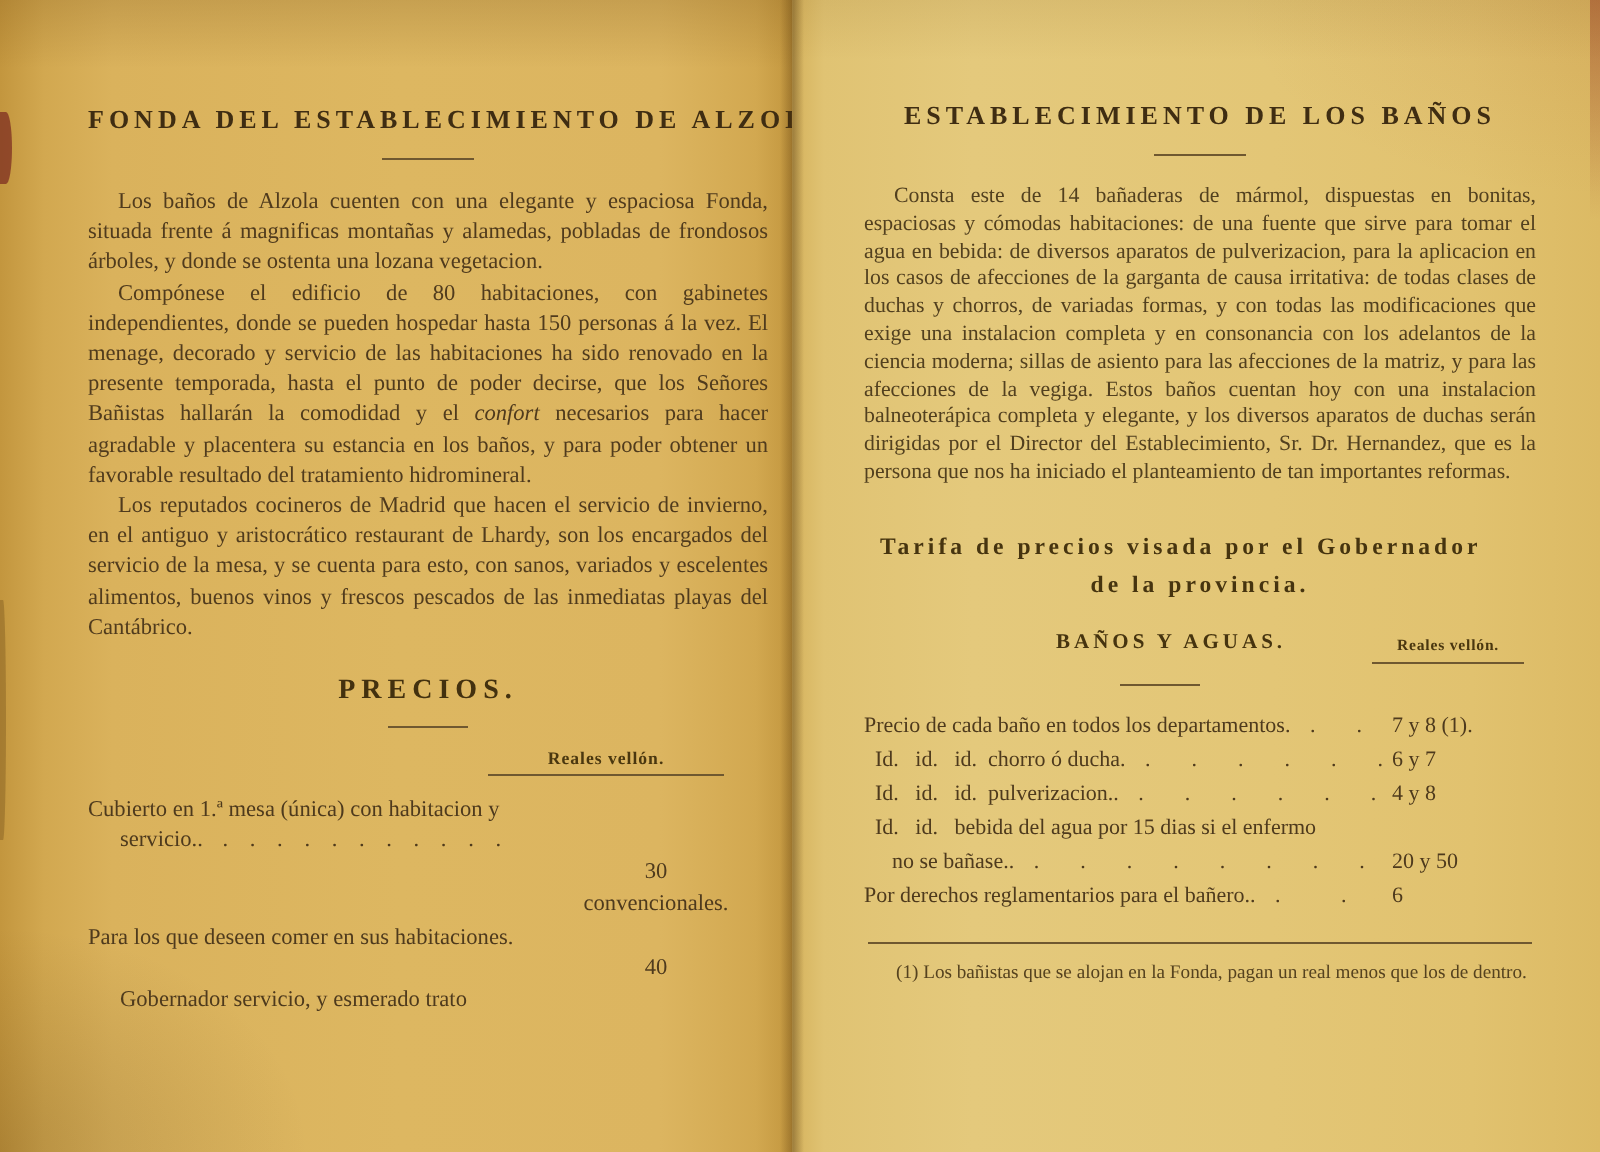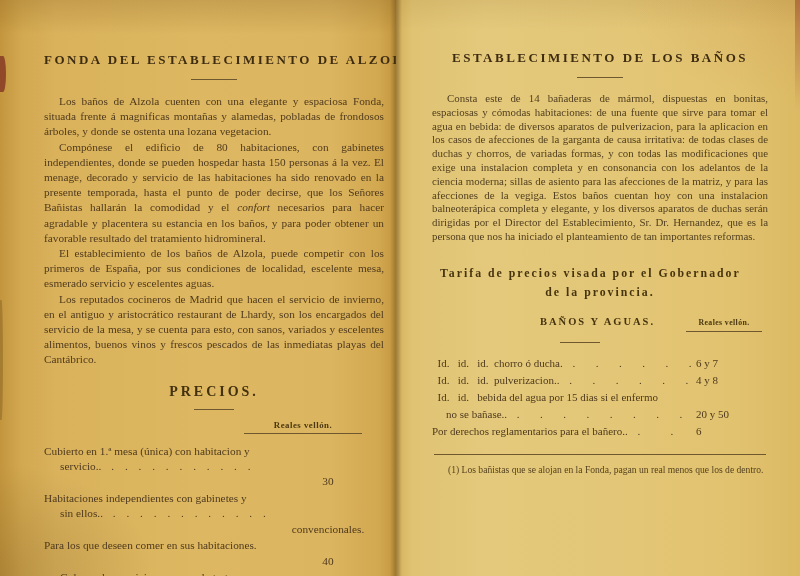--- a/index.html
+++ b/index.html
@@ -67,21 +67,21 @@
   .plbl{flex:1; white-space:pre;}
   .plbl .ind{padding-left:16px;}
   .leader{white-space:pre; word-spacing:6px; letter-spacing:1px;}
   .pval{width:112px; text-align:center; align-self:flex-end;}
   .tarifa{
     font-weight:bold; font-size:11.8px; letter-spacing:2px;
     line-height:19px; margin:20px 8px 14px 8px; color:#46340f; text-align-last:center;
   }
   .banios-row{position:relative; height:24px; margin-top:10px;}
   .banios{
-    position:absolute; left:108px; font-weight:bold; font-size:10.5px;
+    position:absolute; left:96px; font-weight:bold; font-size:10.5px;
     letter-spacing:2px; color:#46340f; white-space:nowrap;
   }
   .unit-r{
     position:absolute; right:6px; top:2px; width:76px; text-align:center;
     font-weight:bold; font-size:7.8px; letter-spacing:.4px;
     border-bottom:1px solid #6f5830; padding-bottom:4px; color:#4a370f;
   }
   .ornament.under-banios{margin:2px 0 12px 128px; width:40px;}
   .rtable{font-size:11px; line-height:17px;}
   .rrow{display:flex;}
@@ -103,36 +103,34 @@
 <div class="book">
 
   <div class="page page-left">
     <div class="inner-l">
       <div class="doc-title">FONDA DEL ESTABLECIMIENTO DE ALZOLA.</div>
       <div class="ornament"></div>
 
       <div class="body-l">
         <p class="para">Los baños de Alzola cuenten con una elegante y espaciosa Fonda, situada frente á magnificas montañas y alamedas, pobladas de frondosos árboles, y donde se ostenta una lozana vegetacion.</p>
         <p class="para"><span>Compónese el edificio de 80 habitaciones, con gabinetes independientes, donde se pueden hospedar hasta 150 personas á la vez. El menage, decorado y servicio de las habitaciones ha sido renovado en la presente temporada, hasta el punto de poder decirse, que los Señores Bañistas hallarán la comodidad y el </span><span class="ital">confort</span><span> necesarios para hacer agradable y placentera su estancia en los baños, y para poder obtener un favorable resultado del tratamiento hidromineral.</span></p>
-        <p class="para">El establecimiento de los baños de Alzola, puede competir con los primeros de España, por sus condiciones de localidad, escelente mesa, esmerado servicio y escelentes aguas.</p>
         <p class="para">Los reputados cocineros de Madrid que hacen el servicio de invierno, en el antiguo y aristocrático restaurant de Lhardy, son los encargados del servicio de la mesa, y se cuenta para esto, con sanos, variados y escelentes alimentos, buenos vinos y frescos pescados de las inmediatas playas del Cantábrico.</p>
       </div>
 
       <div class="precios">PRECIOS.</div>
       <div class="ornament small"></div>
 
       <span class="unit-l">Reales vellón.</span>
 
       <div class="ptable">
         <div class="prow">
           <div class="plbl"><span>Cubierto en 1.ª mesa (única) con habitacion y</span><br><span class="ind">servicio..</span><span class="leader"> . . . . . . . . . . .</span></div>
           <div class="pval">30</div>
         </div>
         <div class="prow">
-          <div class="plbl"><span>Habitaciones independientes con gabinetes y</span><br><span class="ind">sin ellos..</span><span class="leader"> . . . . . . . . . . . .</span></div>
           <div class="pval">convencionales.</div>
         </div>
         <div class="prow">
           <div class="plbl"><span>Para los que deseen comer en sus habitaciones.</span></div>
           <div class="pval">40</div>
         </div>
         <div class="prow">
           <div class="plbl"><span class="ind">Gobernador servicio, y esmerado trato</span></div>
           <div class="pval"></div>
         </div>
@@ -151,20 +149,24 @@
 
       <div class="tarifa">Tarifa de precios visada por el Gobernador de la provincia.</div>
 
       <div class="banios-row">
         <span class="banios">BAÑOS Y AGUAS.</span>
         <span class="unit-r">Reales vellón.</span>
       </div>
       <div class="ornament under-banios"></div>
 
       <div class="rtable">
+        <div class="rrow">
+          <div class="rmain"><span>Precio de cada baño en todos los departamentos.</span><span class="leader"> .  .</span></div>
+          <div class="rval">7 y 8 (1).</div>
+        </div>
         <div class="rrow">
           <div class="rmain"><span>  Id.   id.   id.  chorro ó ducha.</span><span class="leader"> .  .  .  .  .  .  .  .</span></div>
           <div class="rval">6 y 7</div>
         </div>
         <div class="rrow">
           <div class="rmain"><span>  Id.   id.   id.  pulverizacion..</span><span class="leader"> .  .  .  .  .  .  .  .</span></div>
           <div class="rval">4 y 8</div>
         </div>
         <div>
           <div class="rmain"><span>  Id.   id.   bebida del agua por 15 dias si el enfermo</span></div>

